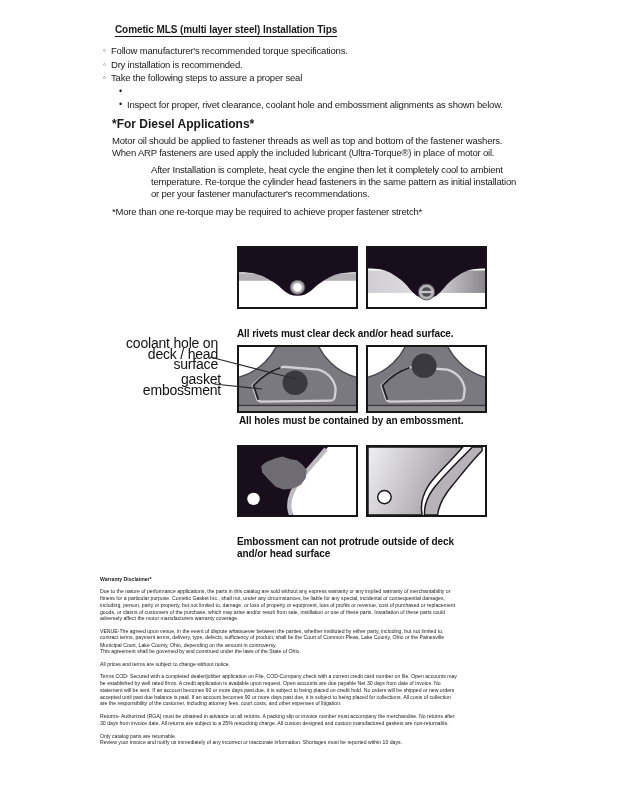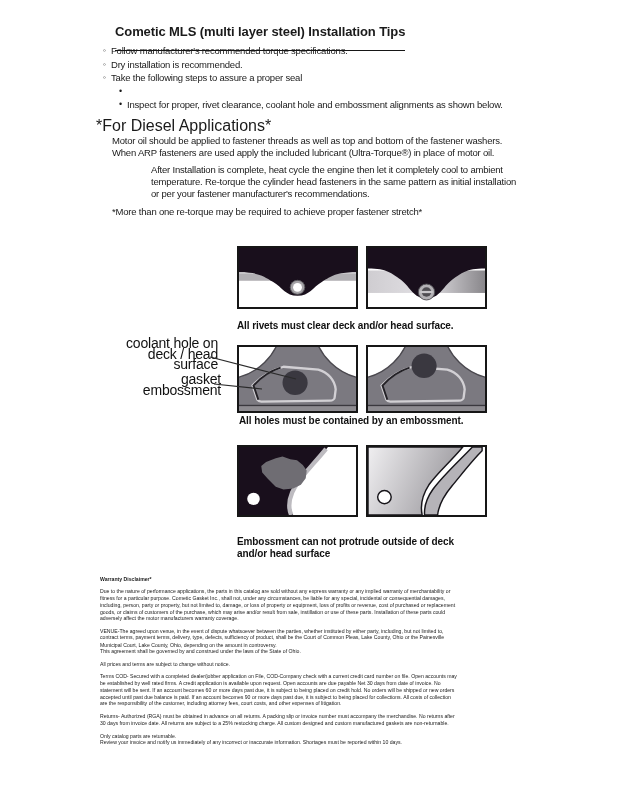--- a/index.html
+++ b/index.html
@@ -1,28 +1,28 @@
 <!DOCTYPE html>
 <html><head>
 <meta charset="utf-8">
 <style>
   html,body{margin:0;padding:0;background:#fff;}
   .page{position:relative;width:618px;height:800px;background:#ffffff;overflow:hidden;
         font-family:"Liberation Sans","DejaVu Sans",sans-serif;color:#1a1a1a;}
 
-  .title{position:absolute;left:115px;top:24px;font-size:13px;font-weight:700;
-         letter-spacing:-0.1px;border-bottom:1.6px solid #161616;padding-bottom:11px;}
+  .title{position:absolute;left:115px;top:24px;font-size:10px;font-weight:700;
+         letter-spacing:-0.1px;border-bottom:1.6px solid #161616;padding-bottom:1px;}
 
   .tips{position:absolute;left:103px;top:44px;font-size:9.5px;letter-spacing:-0.2px;line-height:13.5px;width:460px;}
   .bullet{display:flex;}
   .mk{width:8px;flex:0 0 8px;font-size:8px;line-height:13.5px;}
   .sub{padding-left:16px;}
   .sub .mk{font-size:9px;}
 
-  .diesel-h{position:absolute;left:96px;top:117px;font-size:16px;font-weight:400;}
+  .diesel-h{position:absolute;left:112px;top:117px;font-size:12px;font-weight:700;}
   .para{position:absolute;left:112px;width:440px;font-size:9.5px;letter-spacing:-0.2px;
         line-height:12.2px;white-space:pre-line;}
   .p1{top:135px;}
   .p2{top:164px;margin-left:39px;}
   .note{top:206px;}
 
   .dg-label{position:absolute;width:121px;text-align:center;font-size:13px;letter-spacing:0.4px;color:#111;margin-top:48px;}
   .panel{position:absolute;width:121px;border:2px solid #161616;box-sizing:border-box;background:#fff;}
   .panel svg{display:block;}
   .caption{position:absolute;font-size:10px;font-weight:700;letter-spacing:-0.1px;
@@ -101,21 +101,21 @@
       </defs>
       <rect x="0" y="0" width="121" height="63" fill="#ffffff"></rect>
       <rect x="0" y="24" width="121" height="24" fill="url(#g1)"></rect>
       <path d="M0,0 H121 V22 C101,22 97,27 87,34 C77,42 74,54 60.5,54 C47,54 44,42 34,34 C24,27 20,22 0,22 Z" fill="#190f1c"></path>
       <circle cx="60.5" cy="47" r="8.5" fill="#b3b1b5" stroke="#504e53" stroke-width="1"></circle>
       <circle cx="60.5" cy="47" r="5" fill="#4f4d52"></circle>
       <rect x="54" y="45.8" width="13" height="2.4" fill="#c9c7cb"></rect>
     </svg>
   </div>
 
-  <div class="caption" style="left:237px;top:320px;width:260px;">All rivets must clear deck and/or head surface.</div>
+  <div class="caption" style="left:237px;top:328px;width:260px;">All rivets must clear deck and/or head surface.</div>
 
   <div class="dg-label" style="left:237px;top:329px;">RIGHT</div>
   <div class="dg-label" style="left:366px;top:329px;">WRONG</div>
 
   <div class="anno" style="left:100px;top:338px;width:118px;">coolant hole on
 deck / head surface</div>
   <div class="anno" style="left:100px;top:374px;width:121px;text-align:right;">gasket embossment</div>
 
   <div class="panel" style="left:237px;top:345px;height:68px;">
     <svg width="117" height="64" viewBox="0 0 121 68" preserveAspectRatio="none">

